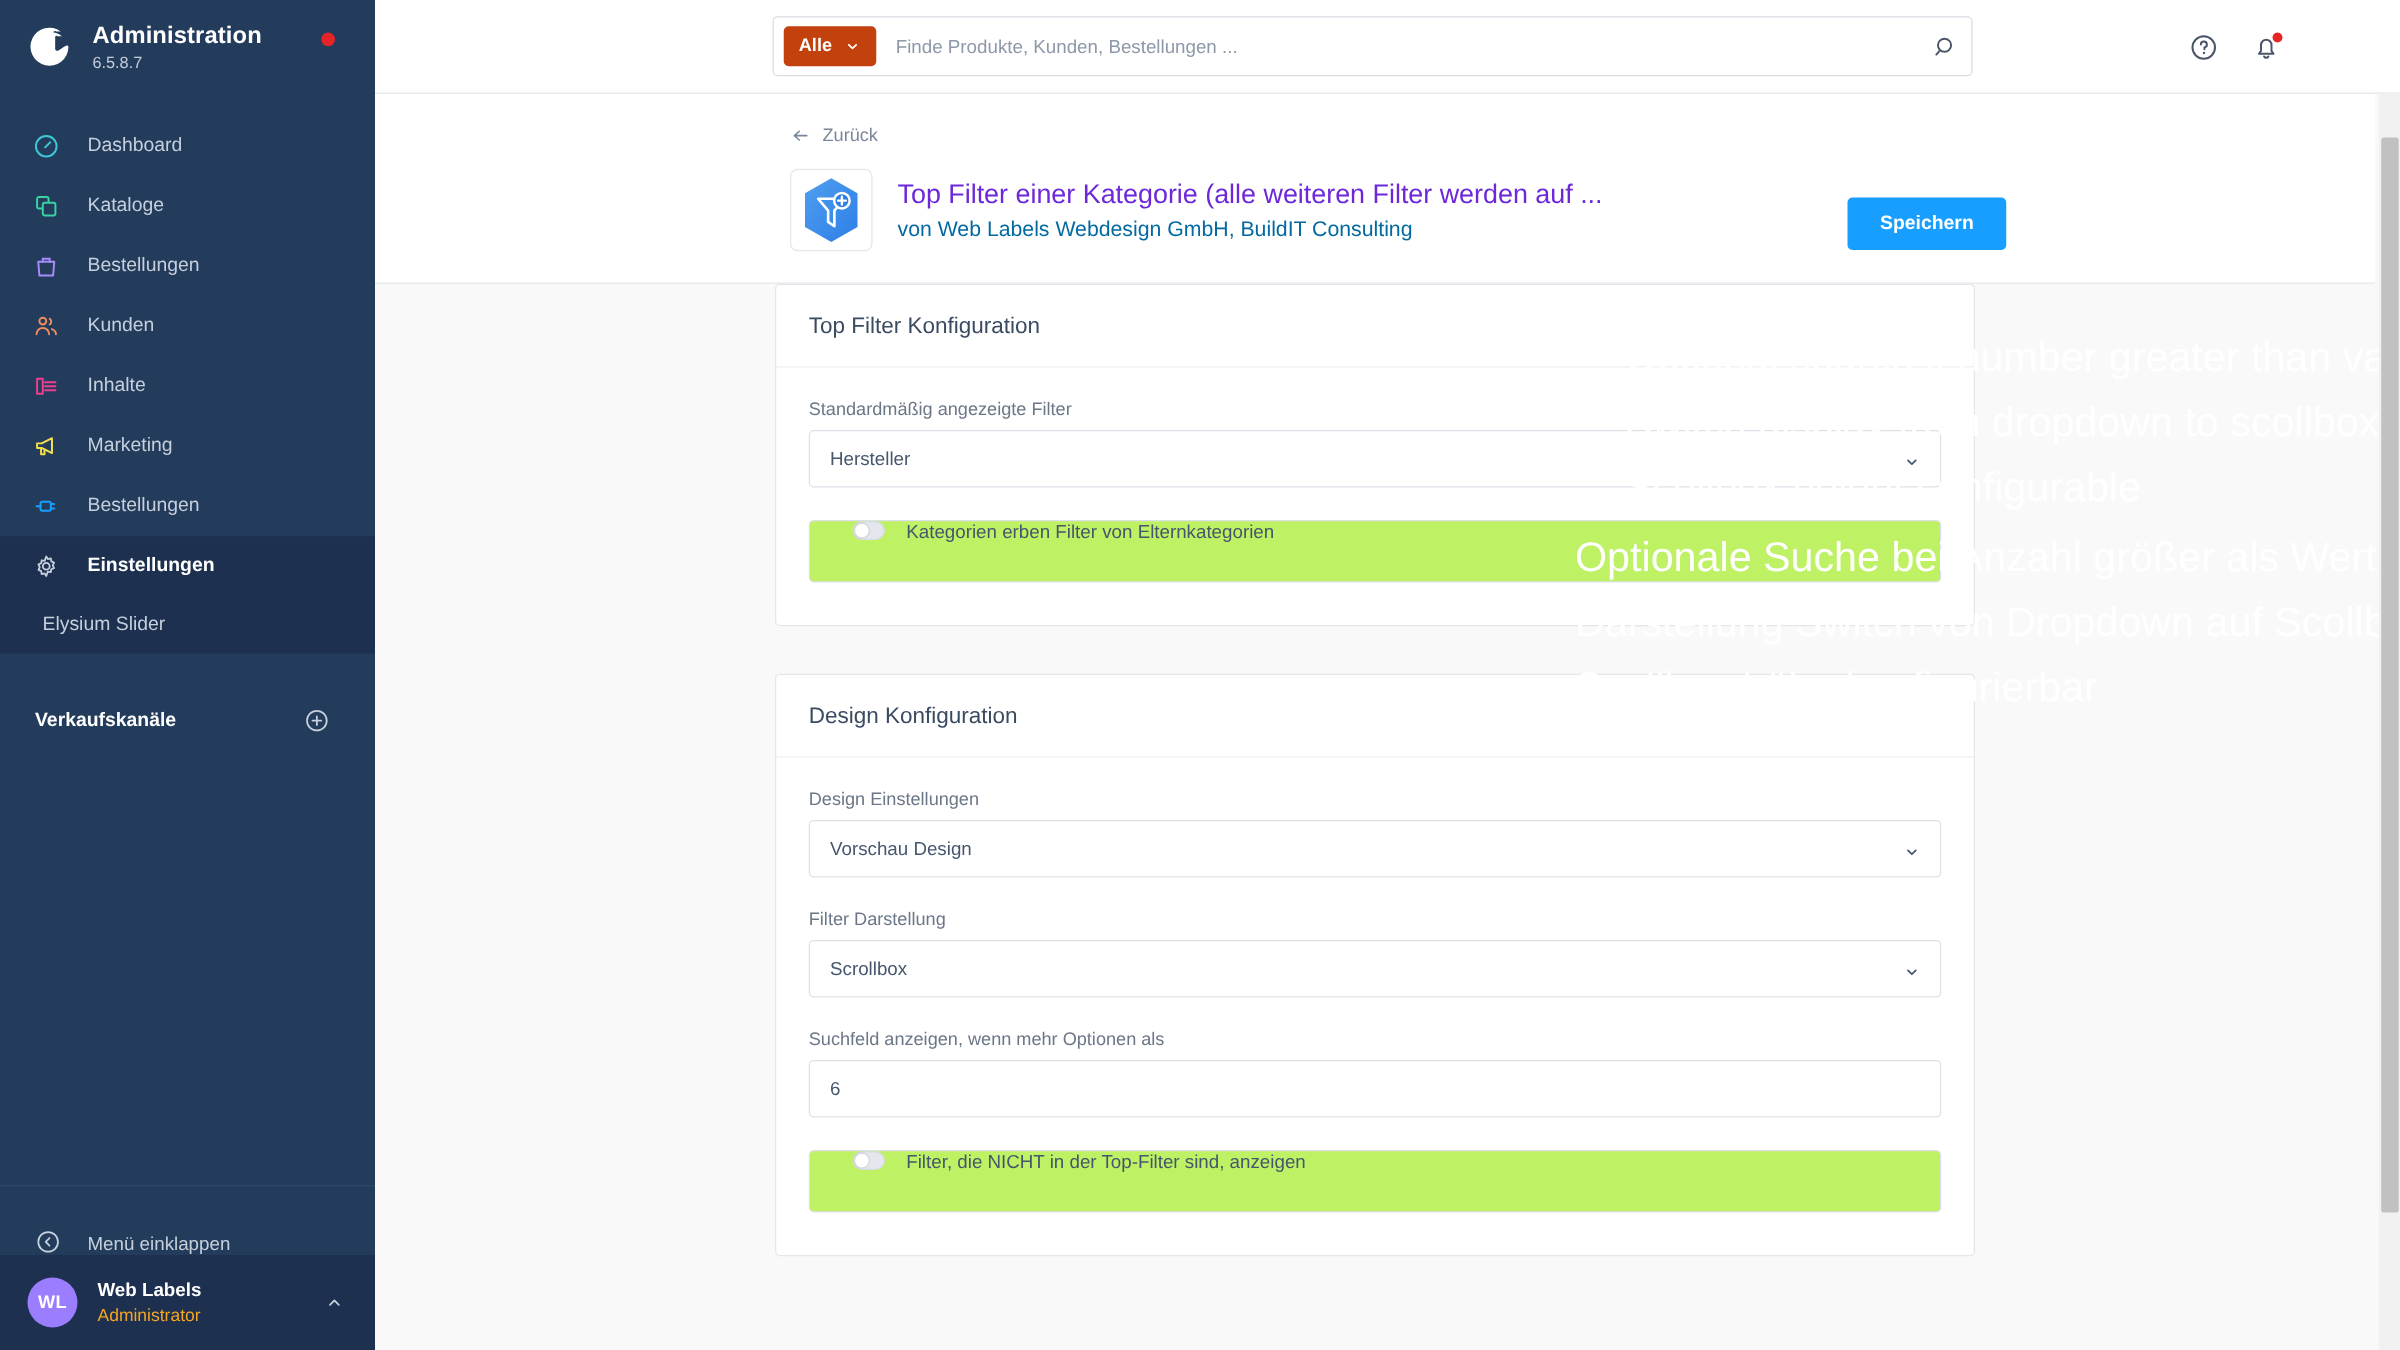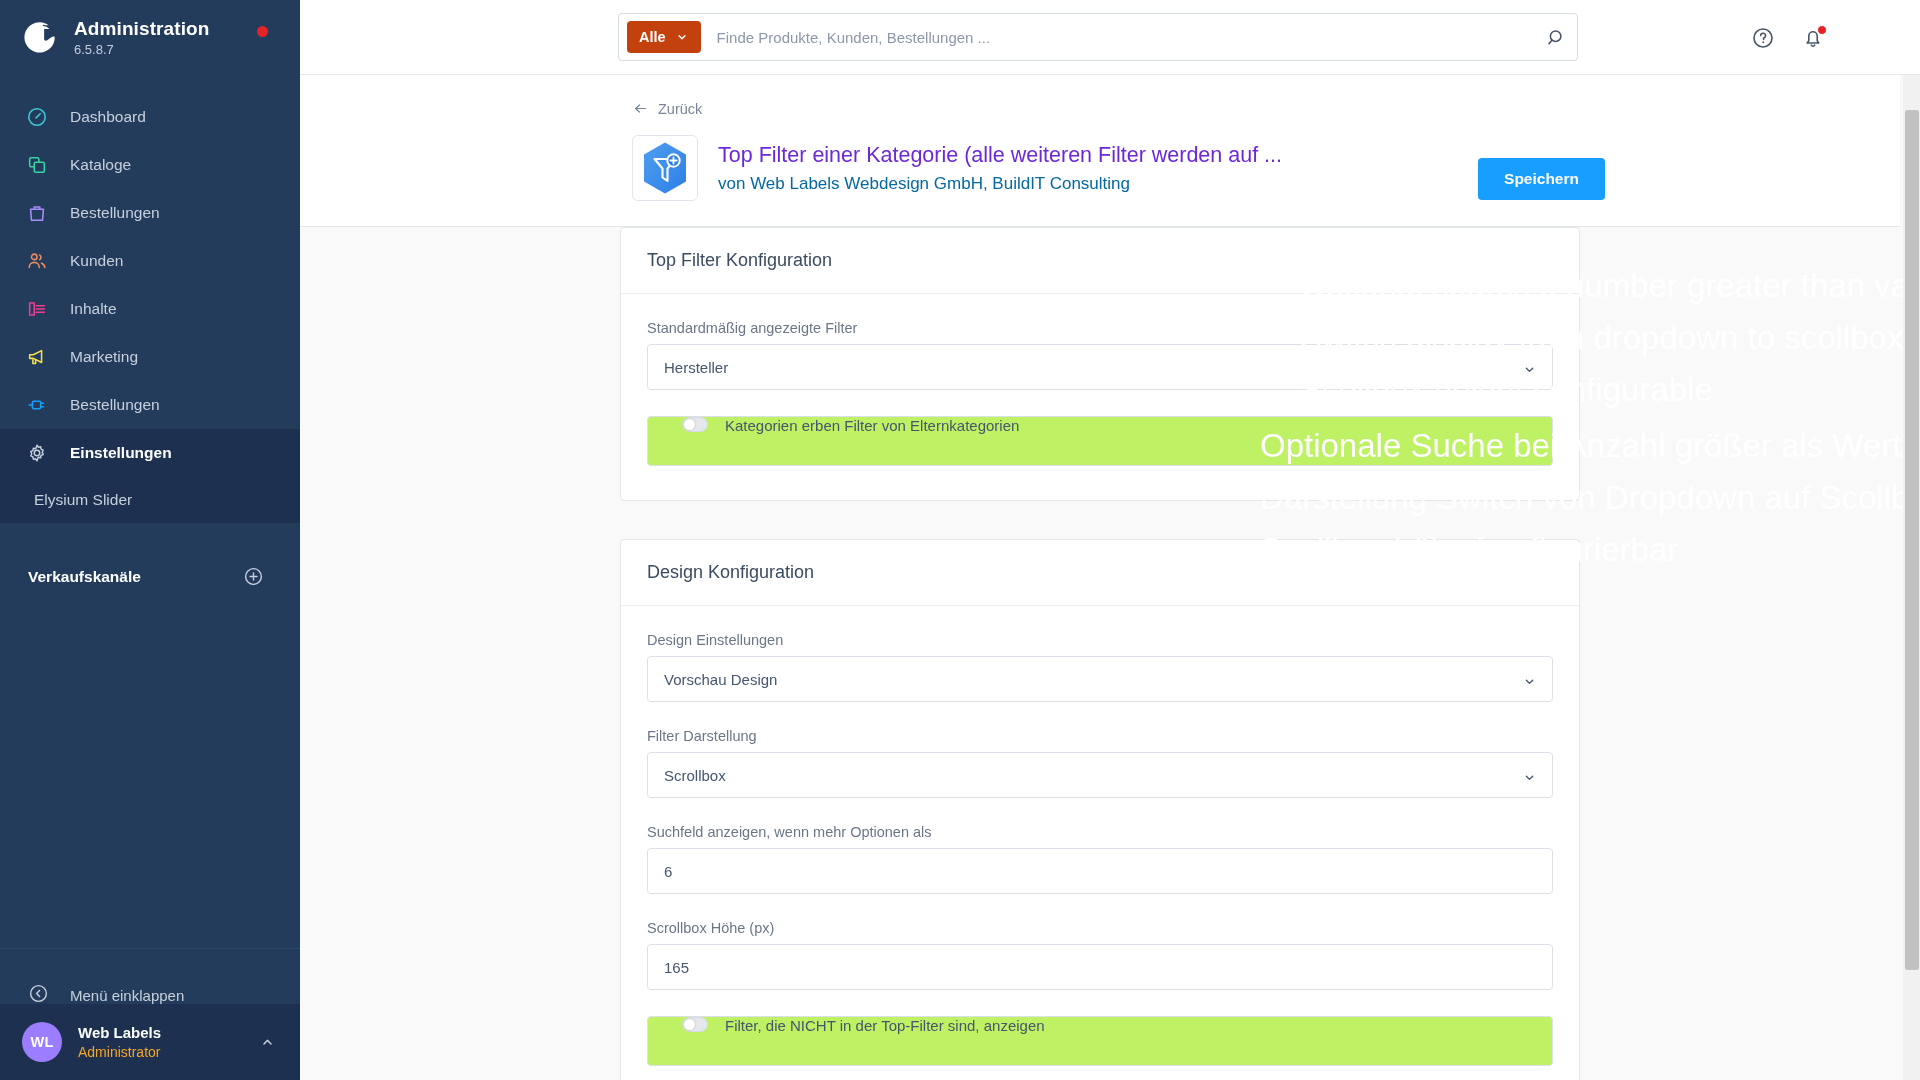--- a/index.html
+++ b/index.html
@@ -532,26 +532,20 @@
         </div>
       </div>
 
       <div class="field">
         <span class="field-label">Suchfeld anzeigen, wenn mehr Optionen als</span>
         <div class="text-box">
           <span>6</span>
         </div>
       </div>
 
-      <div class="field">
-        <span class="field-label">Scrollbox Höhe (px)</span>
-        <div class="text-box">
-          <span>165</span>
-        </div>
-      </div>
 
       <div class="field">
         <div class="toggle-box">
           <span class="switch"></span>
           <span class="toggle-label">Filter, die NICHT in der Top-Filter sind, anzeigen</span>
         </div>
       </div>
 
     </div>
   </div>

